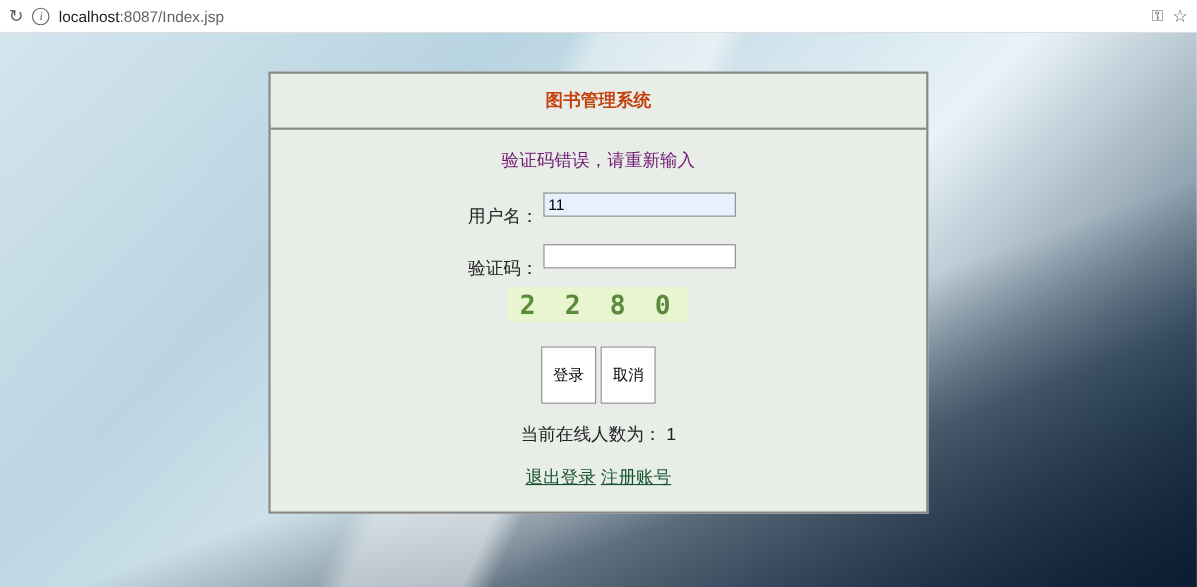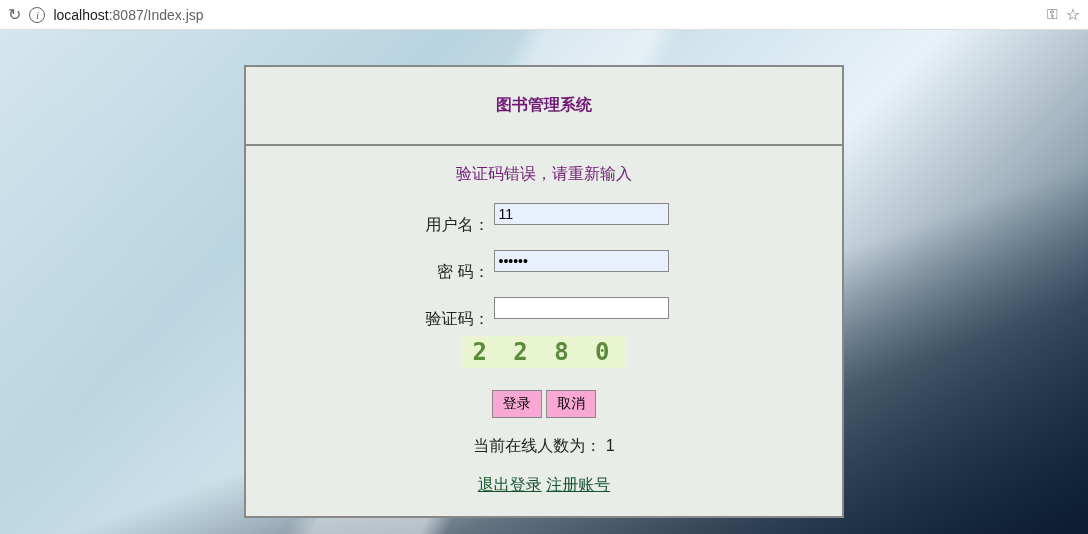--- a/index.html
+++ b/index.html
@@ -53,24 +53,24 @@
       position: relative;
       z-index: 1;
       margin: 35px auto 0;
       width: 600px;
       border: 2px solid #888;
       background: #e8ede8;
     }
     .login-title {
       border-bottom: 2px solid #888;
       text-align: center;
-      padding: 28px 0;
+      padding: 14px 0;
       font-size: 16px;
       font-weight: bold;
-      color: #701a75;
+      color: #c2410c;
     }
     .login-body {
       padding: 18px 20px 20px;
       text-align: center;
       font-size: 16px;
       color: #222;
     }
     .error-msg {
       color: #701a75;
       margin-bottom: 6px;
@@ -106,23 +106,23 @@
       background: #e8f5d0;
       font-family: monospace;
       font-size: 24px;
       letter-spacing: 6px;
       color: #5a8a3a;
       font-weight: bold;
     }
     .btn-row { margin-top: 22px; }
     .btn {
       font-size: 14px;
-      padding: 4px 10px;
+      padding: 16px 10px;
       border: 1px solid #888;
-      background: #f9a8d4;
+      background: #ffffff;
       cursor: pointer;
       font-family: inherit;
     }
     .info-line { margin-top: 18px; }
     .info-line2 { margin-top: 18px; }
     .link-row { margin-top: 18px; }
     .link-row a {
       color: #14532d;
       text-decoration: underline;
       cursor: pointer;
@@ -144,24 +144,20 @@
 
 <div class="login-outer">
   <div class="login-title">图书管理系统</div>
   <div class="login-body">
     <div class="error-msg">验证码错误，请重新输入</div>
 
     <div class="form-row">
       <label>用户名：</label>
       <input type="text" value="11" style="">
     </div>
-    <div class="form-row">
-      <label>密 码：</label>
-      <input type="password" value="••••••" style="">
-    </div>
     <div class="form-row captcha">
       <label>验证码：</label>
       <input type="text" value="" style="">
     </div>
     <div>
       <span class="captcha-img">2 2 8 0</span>
     </div>
 
     <div class="btn-row">
       <button class="btn">登录</button>

